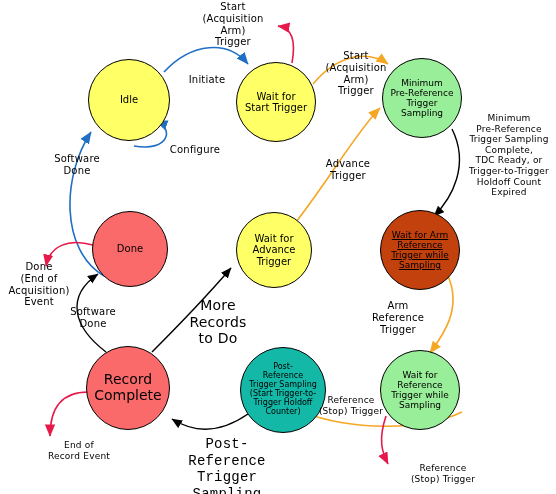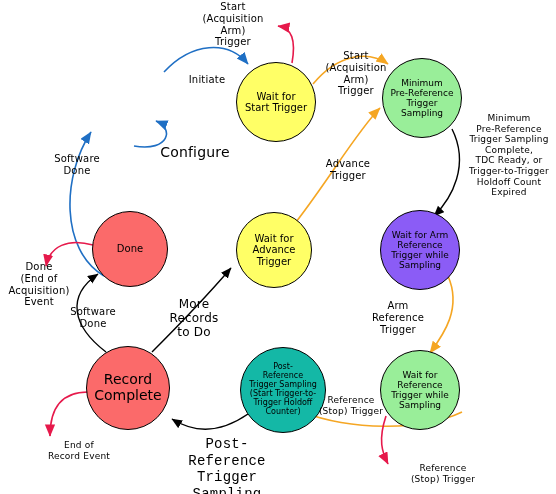--- a/index.html
+++ b/index.html
@@ -95,34 +95,37 @@
 
     <path d="M 88,392 C 62,392 50,408 50,436" fill="none" stroke="#e6194b" stroke-width="1.6" marker-end="url(#ah-red)"></path>
 
     <path d="M 152,352 C 186,318 212,290 231,268" fill="none" stroke="#000000" stroke-width="1.4" marker-end="url(#ah-black)"></path>
 
     <path d="M 106,352 C 72,326 66,296 98,274" fill="none" stroke="#000000" stroke-width="1.4" marker-end="url(#ah-black)"></path>
 
     <path d="M 93,245 C 68,238 50,246 46,266" fill="none" stroke="#e6194b" stroke-width="1.6" marker-end="url(#ah-red)"></path>
   </svg>
 
+  <div class="state" style="left: 88px; top: 59px; width: 82px; height: 82px; background: rgb(255, 255, 102); font-size: 10px; border-color: rgb(0, 0, 0); color: rgb(0, 0, 0);">
+      <span class="state-label">Idle</span>
+    </div>
 
   <div class="state" style="left: 236px; top: 62px; width: 80px; height: 80px; background: rgb(255, 255, 102); font-size: 10px; border-color: rgb(0, 0, 0); color: rgb(0, 0, 0);">
       <span class="state-label">Wait for
 Start Trigger</span>
     </div>
 
   <div class="state" style="left: 382px; top: 58px; width: 80px; height: 80px; background: rgb(153, 238, 153); font-size: 9px; border-color: rgb(0, 0, 0); color: rgb(0, 0, 0);">
       <span class="state-label">Minimum
 Pre-Reference
 Trigger
 Sampling</span>
     </div>
 
-  <div class="state" style="left: 380px; top: 210px; width: 80px; height: 80px; background: #8b5cf6; font-size: 9px; border-color: rgb(0, 0, 0); color: rgb(0, 0, 0);">
+  <div class="state" style="left: 380px; top: 210px; width: 80px; height: 80px; background: #c2410c; font-size: 9px; border-color: rgb(0, 0, 0); color: rgb(0, 0, 0); text-decoration: underline;">
       <span class="state-label">Wait for Arm
 Reference
 Trigger while
 Sampling</span>
     </div>
 
   <div class="state" style="left: 380px; top: 350px; width: 80px; height: 80px; background: rgb(153, 238, 153); font-size: 9px; border-color: rgb(0, 0, 0); color: rgb(0, 0, 0);">
       <span class="state-label">Wait for
 Reference
 Trigger while
@@ -147,21 +150,21 @@
       <span class="state-label">Done</span>
     </div>
 
   <div class="state" style="left: 236px; top: 212px; width: 76px; height: 76px; background: rgb(255, 255, 102); font-size: 10px; border-color: rgb(0, 0, 0); color: rgb(0, 0, 0);">
       <span class="state-label">Wait for
 Advance
 Trigger</span>
     </div>
 
   <div class="edge-label" style="left: 177px; top: 74px; width: 60px; font-size: 10px; color: rgb(0, 0, 0);">Initiate</div>
-  <div class="edge-label" style="left: 160px; top: 144px; width: 70px; font-size: 14px; color: rgb(0, 0, 0);">Configure</div>
+  <div class="edge-label" style="left: 160px; top: 144px; width: 70px; font-size: 10px; color: rgb(0, 0, 0);">Configure</div>
   <div class="edge-label" style="left: 42px; top: 153px; width: 70px; font-size: 10px; color: rgb(0, 0, 0);">Software
 Done</div>
   <div class="edge-label" style="left: 192px; top: 1px; width: 82px; font-size: 10px; color: rgb(0, 0, 0);">Start
 (Acquisition
 Arm)
 Trigger</div>
   <div class="edge-label" style="left: 316px; top: 50px; width: 80px; font-size: 10px; color: rgb(0, 0, 0);">Start
 (Acquisition
 Arm)
 Trigger</div>
@@ -180,21 +183,21 @@
 Trigger</div>
   <div class="edge-label" style="left: 310px; top: 395px; width: 82px; font-size: 9px; color: rgb(0, 0, 0);">Reference
 (Stop) Trigger</div>
   <div class="edge-label" style="left: 398px; top: 463px; width: 90px; font-size: 9px; color: rgb(0, 0, 0);">Reference
 (Stop) Trigger</div>
   <div class="edge-label" style="left: 172px; top: 436px; width: 110px; font-size: 14px; color: rgb(0, 0, 0); font-family: Liberation Mono, monospace;">Post-Reference
 Trigger Sampling
 Complete</div>
   <div class="edge-label" style="left: 33px; top: 440px; width: 92px; font-size: 9px; color: rgb(0, 0, 0);">End of
 Record Event</div>
-  <div class="edge-label" style="left: 164px; top: 297px; width: 60px; font-size: 12px; color: rgb(0, 0, 0);">More
+  <div class="edge-label" style="left: 188px; top: 297px; width: 60px; font-size: 14px; color: rgb(0, 0, 0);">More
 Records
 to Do</div>
   <div class="edge-label" style="left: 58px; top: 306px; width: 70px; font-size: 10px; color: rgb(0, 0, 0);">Software
 Done</div>
   <div class="edge-label" style="left: 0px; top: 261px; width: 78px; font-size: 10px; color: rgb(0, 0, 0);">Done
 (End of
 Acquisition)
 Event</div>
 
 </div>

